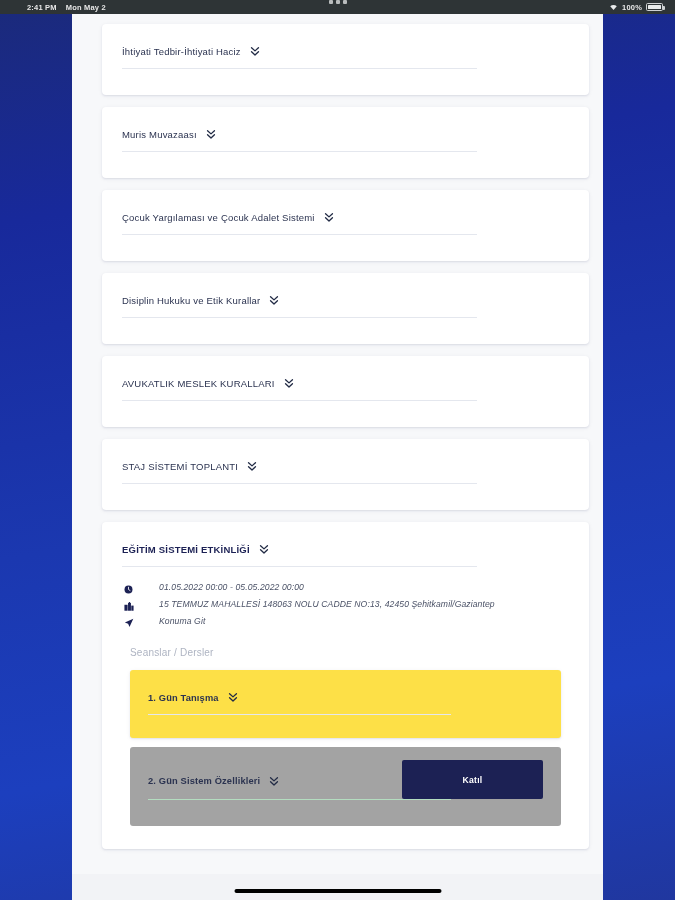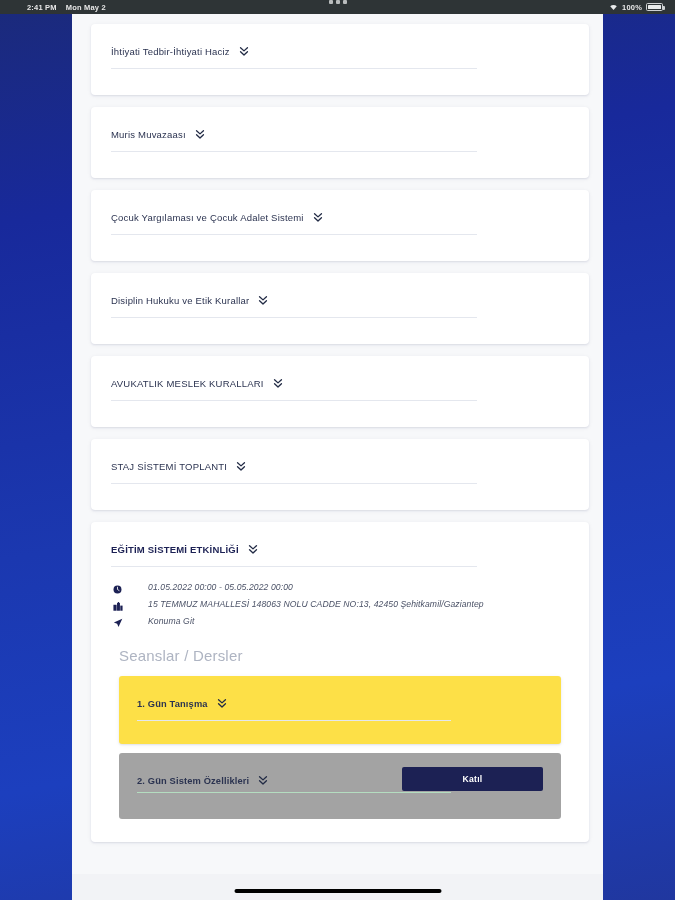--- a/index.html
+++ b/index.html
@@ -32,21 +32,21 @@
     content:""; position:absolute; right:-2.6px; top:2px;
     width:1.6px; height:3.5px; background:#cfd2d3; border-radius:0 1px 1px 0;
   }
   .batt i { display:block; width:100%; height:100%; background:#e9ebeb; border-radius:.5px; }
 
   
   .sheet {
     position:absolute; top:14px; left:72px; width:531px; height:872px;
     background:#f7f8fa; overflow:hidden;
   }
-  .scroll { padding:0 0 4px 5px; }
+  .scroll { padding:0 0 4px 16px; }
 
   
   .card {
     background:#ffffff; border-radius:4px;
     margin:0 14px 12px 14px;
     box-shadow:0 1px 2px rgba(28,40,90,.10), 0 1px 5px rgba(28,40,90,.05);
   }
   .card:first-child { margin-top:10px; }
   .acc-head {
     display:flex; align-items:center; gap:9px;
@@ -63,39 +63,39 @@
   .acc-body-pad { height:26px; }
 
   
   .card.expanded { padding-bottom:14px; }
   .meta { padding:14px 20px 0 20px; }
   .meta-row { display:flex; align-items:flex-end; gap:24px; margin-bottom:4px;font-style:italic; }
   .meta-ico { width:13px; flex:none; display:flex; justify-content:center; padding-top:1px; }
   .meta-ico svg { display:block; }
   .meta-txt { font-size:8.6px; color:#4a5166; line-height:13px; letter-spacing:.1px; }
   .sessions-label {
-    font-size:15px; color:#aeb4c2; letter-spacing:.2px;
+    font-size:10px; color:#aeb4c2; letter-spacing:.2px;
     padding:15px 0 0 28px;
   }
 
   
   .sessions { padding:12px 28px 0 28px; }
   .s-card {
     background:#fde047; border-radius:3px;
     box-shadow:0 1px 2px rgba(28,40,90,.10), 0 1px 5px rgba(28,40,90,.05);
     margin-bottom:9px;
   }
   .s-card.active { background:#a3a3a3; box-shadow:none; }
   .s-head { display:flex; align-items:center; padding:22px 18px 0 18px; }
   .s-title { font-size:9.3px; color:#2b3350; font-weight:bold; letter-spacing:.15px; white-space:nowrap; }
   .s-head .chev { margin-left:9px; }
   .s-spacer { flex:1; }
   .join-btn {
     background:#1c2154; color:#ffffff; border:none;
-    width:141px; height:24px; border-radius:2px;
+    width:141px; height:39px; border-radius:2px;
     font-family:"Liberation Sans", sans-serif;
     font-size:8.6px; font-weight:bold; letter-spacing:.3px;
     cursor:pointer; margin:-9px 0 -6px 0;
   }
   .s-rule { height:1px; background:#e4e7ee; margin:11px 110px 0 18px; }
   .s-card.active .s-rule { background:#b4ddc0; margin-top:6px; }
   .s-body-pad { height:23px; }
   .s-card.active .s-body-pad { height:26px; }
 
   

